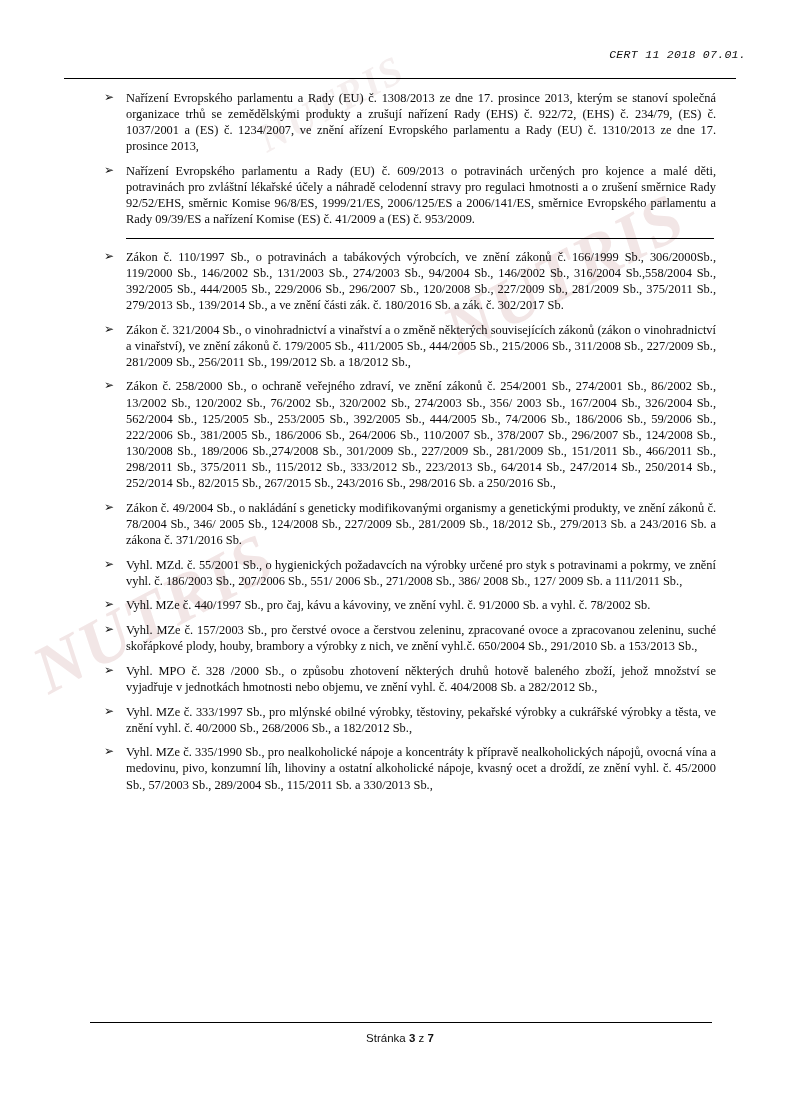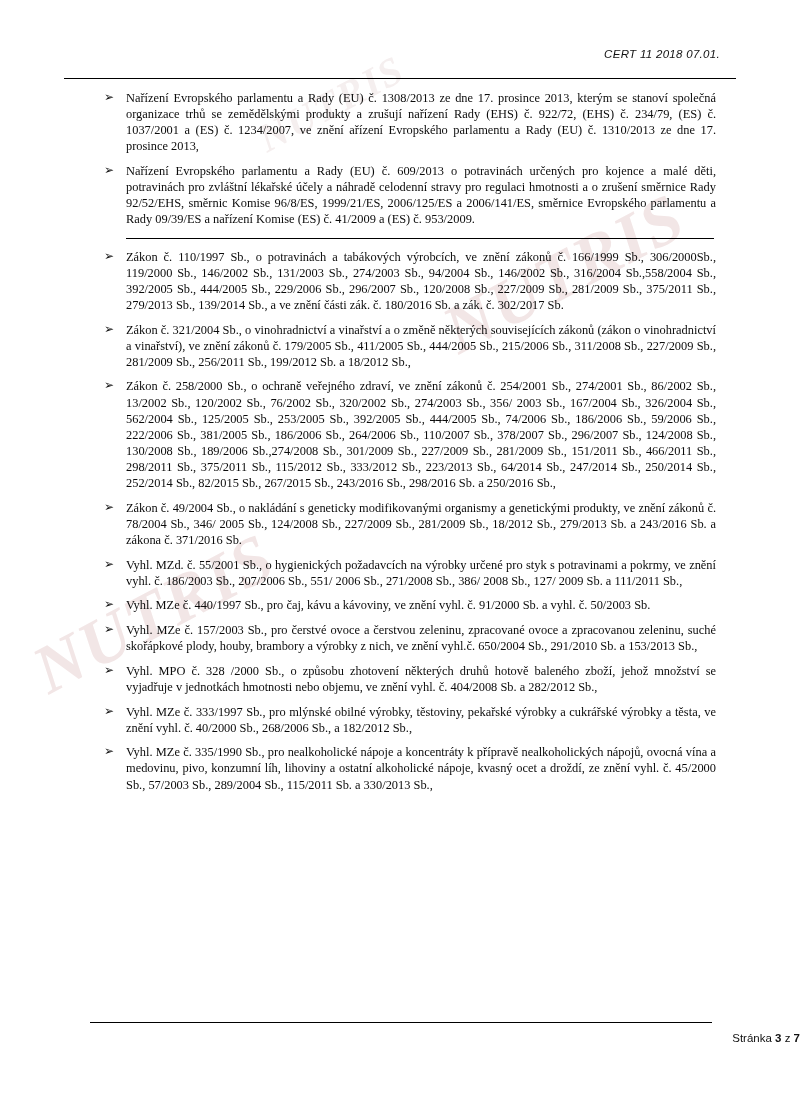--- a/index.html
+++ b/index.html
@@ -44,23 +44,23 @@
   .wm3 { left: 250px; top: 120px; font-size: 40px; color:#f5efef;}
 
   .content {
     position: relative;
     z-index: 2;
     padding: 0;
   }
 
   .header {
     position: absolute;
-    right: 80px;
+    right: 54px;
     top: 48px;
-    font-family: Liberation Sans, sans-serif;
+    font-family: Liberation Mono, monospace;
     font-style: italic;
     font-size: 11.5px;
     color: #111;
     letter-spacing: 0.3px;
   }
   .rule-top {
     position: absolute;
     left: 64px;
     top: 78px;
     width: 672px;
@@ -73,21 +73,21 @@
     top: 1022px;
     width: 622px;
     height: 1px;
     background: #000;
   }
   .footer {
     position: absolute;
     left: 0;
     top: 1032px;
     width: 800px;
-    text-align: right;
+    text-align: center;
     font-family: "Liberation Sans", sans-serif;
     font-size: 11.5px;
     color: #111;
   }
   .footer b { font-weight: bold; }
 
   .body-area {
     position: absolute;
     left: 104px;
     top: 90px;
@@ -136,21 +136,21 @@
 
     <div class="body-area" id="body-area">
         <div class="item"><span class="bullet">➢</span><span><b>Nařízení Evropského parlamentu a Rady (EU) č. 1308/2013</b><span> ze dne 17. prosince 2013, kterým se stanoví společná organizace trhů se zemědělskými produkty a zrušují nařízení Rady (EHS) č. 922/72, (EHS) č. 234/79, (ES) č. 1037/2001 a (ES) č. 1234/2007, ve znění ařízení Evropského parlamentu a Rady (EU) č. </span><b>1310/2013</b><span> ze dne 17. prosince 2013,</span></span></div>
         <div class="item"><span class="bullet">➢</span><span><b>Nařízení Evropského parlamentu a Rady (EU) č. 609/2013</b><span> o potravinách určených pro kojence a malé děti, potravinách pro zvláštní lékařské účely a náhradě celodenní stravy pro regulaci hmotnosti a o zrušení směrnice Rady 92/52/EHS, směrnic Komise 96/8/ES, 1999/21/ES, 2006/125/ES a 2006/141/ES, směrnice Evropského parlamentu a Rady 09/39/ES a nařízení Komise (ES) č. 41/2009 a (ES) č. 953/2009.</span></span></div>
         <div class="sep"></div>
         <div class="item"><span class="bullet">➢</span><span><b>Zákon č. 110/1997 Sb., o potravinách a tabákových výrobcích</b><span>, ve znění zákonů č. 166/1999 Sb., 306/2000Sb., 119/2000 Sb., 146/2002 Sb., 131/2003 Sb., 274/2003 Sb., 94/2004 Sb., 146/2002 Sb., 316/2004 Sb.,558/2004 Sb., 392/2005 Sb., 444/2005 Sb., 229/2006 Sb., 296/2007 Sb., 120/2008 Sb., 227/2009 Sb., 281/2009 Sb., 375/2011 Sb., 279/2013 Sb., 139/2014 Sb., a ve znění části zák. č. 180/2016 Sb. a </span><b>zák. č. 302/2017 Sb.</b></span></div>
         <div class="item"><span class="bullet">➢</span><span><b>Zákon č. 321/2004 Sb., o vinohradnictví a vinařství</b><span> a o změně některých souvisejících zákonů (zákon o vinohradnictví a vinařství), ve znění zákonů č. 179/2005 Sb., 411/2005 Sb., 444/2005 Sb., 215/2006 Sb., 311/2008 Sb., 227/2009 Sb., 281/2009 Sb., 256/2011 Sb., 199/2012 Sb. a 18/2012 Sb.,</span></span></div>
         <div class="item"><span class="bullet">➢</span><span><b>Zákon č. 258/2000 Sb., o ochraně veřejného zdraví</b><span>, ve znění zákonů č. 254/2001 Sb., 274/2001 Sb., 86/2002 Sb., 13/2002 Sb., 120/2002 Sb., 76/2002 Sb., 320/2002 Sb., 274/2003 Sb., 356/ 2003 Sb., 167/2004 Sb., 326/2004 Sb., 562/2004 Sb., 125/2005 Sb., 253/2005 Sb., 392/2005 Sb., 444/2005 Sb., 74/2006 Sb., 186/2006 Sb., 59/2006 Sb., 222/2006 Sb., 381/2005 Sb., 186/2006 Sb., 264/2006 Sb., 110/2007 Sb., 378/2007 Sb., 296/2007 Sb., 124/2008 Sb., 130/2008 Sb., 189/2006 Sb.,274/2008 Sb., 301/2009 Sb., 227/2009 Sb., 281/2009 Sb., 151/2011 Sb., 466/2011 Sb., 298/2011 Sb., 375/2011 Sb., 115/2012 Sb., 333/2012 Sb., 223/2013 Sb., 64/2014 Sb., 247/2014 Sb., 250/2014 Sb., 252/2014 Sb., 82/2015 Sb., 267/2015 Sb., 243/2016 Sb., 298/2016 Sb. a 250/2016 Sb.,</span></span></div>
         <div class="item"><span class="bullet">➢</span><span><b>Zákon č. 49/2004 Sb., o nakládání s geneticky modifikovanými organismy a genetickými produkty</b><span>, ve znění zákonů č. 78/2004 Sb., 346/ 2005 Sb., 124/2008 Sb., 227/2009 Sb., 281/2009 Sb., 18/2012 Sb., 279/2013 Sb. a 243/2016 Sb. </span><b>a zákona č. 371/2016 Sb.</b></span></div>
         <div class="item"><span class="bullet">➢</span><span><b>Vyhl. MZd. č. 55/2001 Sb., o hygienických požadavcích na výrobky určené pro styk s potravinami a pokrmy</b><span>, ve znění vyhl. č. 186/2003 Sb., 207/2006 Sb., 551/ 2006 Sb., 271/2008 Sb., 386/ 2008 Sb., 127/ 2009 Sb. a 111/2011 Sb.,</span></span></div>
-        <div class="item"><span class="bullet">➢</span><span><b>Vyhl. MZe č. 440/1997 Sb., pro čaj, kávu a kávoviny</b><span>, ve znění vyhl. č. 91/2000 Sb. a vyhl. č. 50/2003 Sb.</span></span></div>
+        <div class="item"><span class="bullet">➢</span><span><b>Vyhl. MZe č. 440/1997 Sb., pro čaj, kávu a kávoviny</b><span>, ve znění vyhl. č. 91/2000 Sb. a vyhl. č. 78/2002 Sb.</span></span></div>
         <div class="item"><span class="bullet">➢</span><span><b>Vyhl. MZe č. 157/2003 Sb., pro čerstvé ovoce a čerstvou zeleninu, zpracované ovoce a zpracovanou zeleninu, suché skořápkové plody, houby, brambory a výrobky z nich</b><span>, ve znění vyhl.č. 650/2004 Sb., 291/2010 Sb. a 153/2013 Sb.,</span></span></div>
         <div class="item"><span class="bullet">➢</span><span><b>Vyhl. MPO č. 328 /2000 Sb., o způsobu zhotovení některých druhů hotově baleného zboží, jehož množství se vyjadřuje v jednotkách hmotnosti nebo objemu</b><span>, ve znění vyhl. č. 404/2008 Sb. a 282/2012 Sb.,</span></span></div>
         <div class="item"><span class="bullet">➢</span><span><b>Vyhl. MZe č. 333/1997 Sb., pro mlýnské obilné výrobky, těstoviny, pekařské výrobky a cukrářské výrobky a těsta</b><span>, ve znění vyhl. č. 40/2000 Sb., 268/2006 Sb., a 182/2012 Sb.,</span></span></div>
         <div class="item"><span class="bullet">➢</span><span><b>Vyhl. MZe č. 335/1990 Sb., pro nealkoholické nápoje a koncentráty k přípravě nealkoholických nápojů, ovocná vína a medovinu, pivo, konzumní líh, lihoviny a ostatní alkoholické nápoje, kvasný ocet a droždí</b><span>, ze znění vyhl. č. 45/2000 Sb., 57/2003 Sb., 289/2004 Sb., 115/2011 Sb. a 330/2013 Sb.,</span></span></div>
       </div>
 
     <div class="rule-bottom"></div>
     <div class="footer">
       <span>Stránka </span><b>3</b><span> z </span><b>7</b>
     </div>

